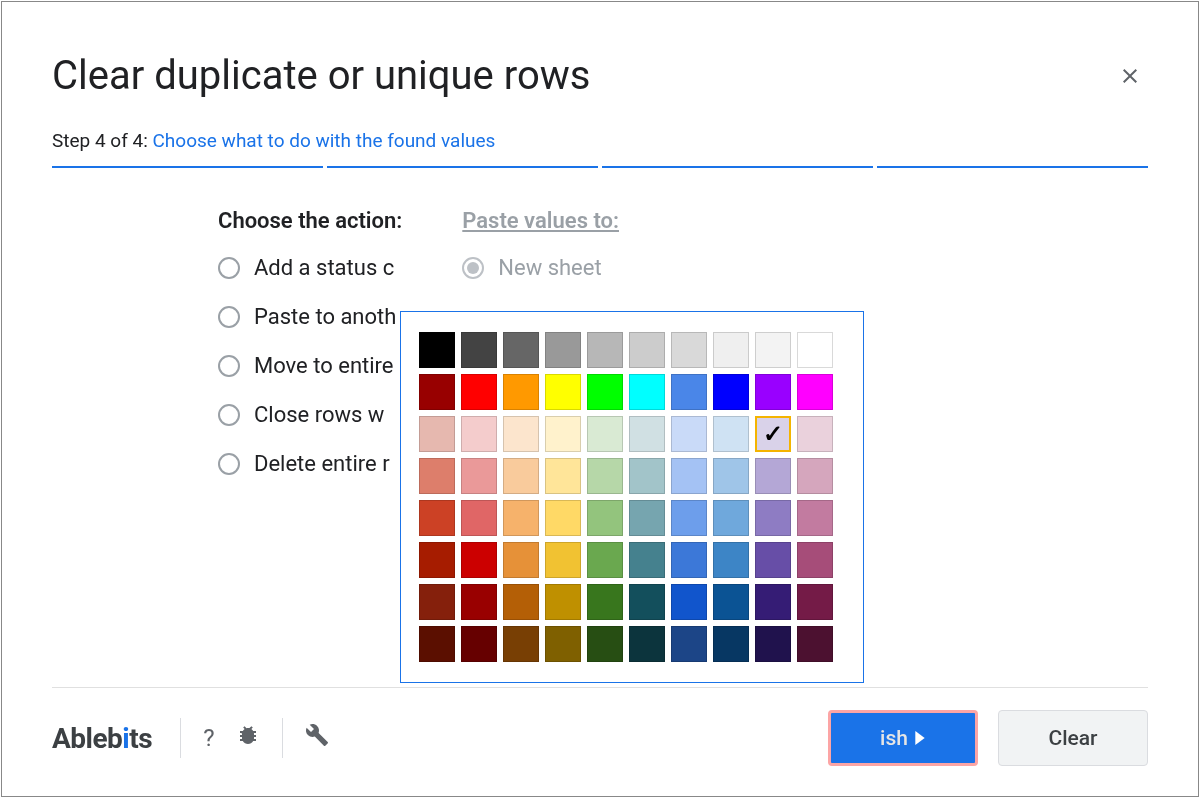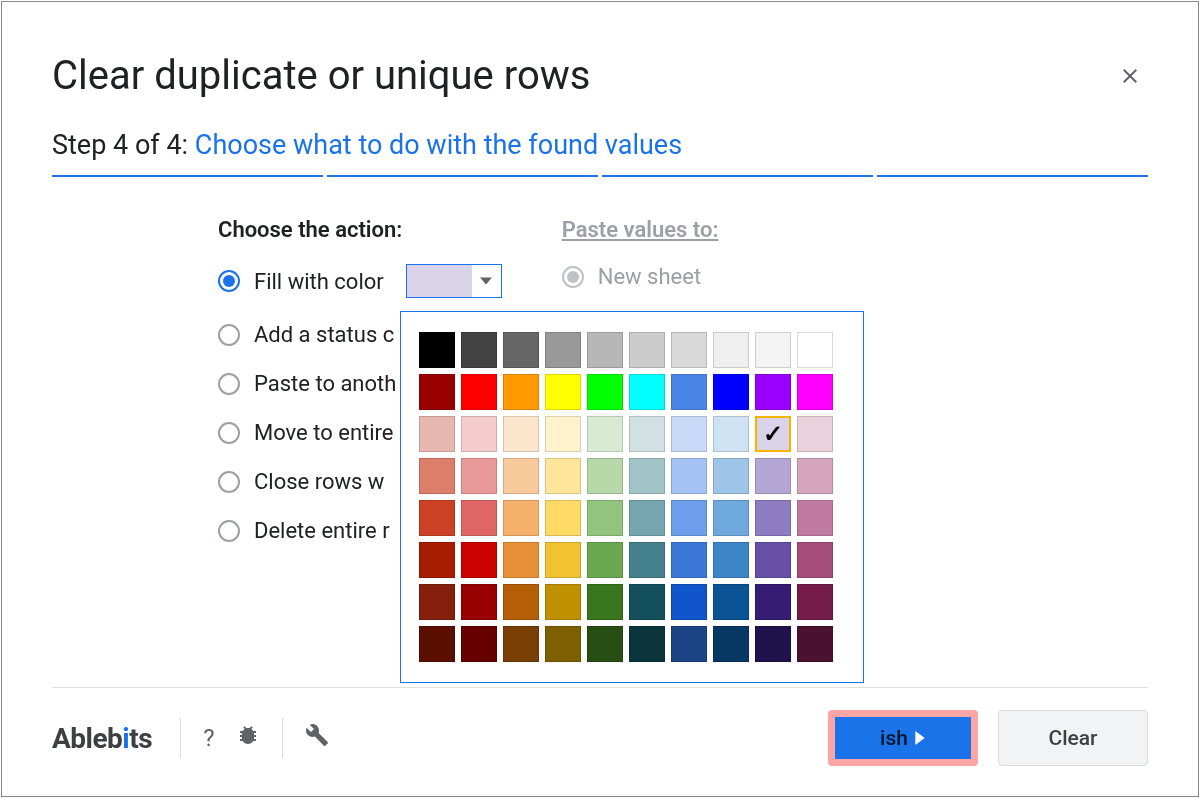--- a/index.html
+++ b/index.html
@@ -28,21 +28,21 @@
     align-items: center;
     justify-content: center;
     color: #5f6368;
   }
   .title {
     font-size: 40px;
     font-weight: 400;
     margin: 0 0 30px 0;
   }
   .step-line {
-    font-size: 27px;
+    font-size: 19px;
     margin-bottom: 14px;
   }
   .step-prefix { color: #202124; }
   .step-desc { color: #1a73e8; }
   .step-bar {
     display: flex;
     gap: 4px;
     margin-bottom: 40px;
   }
   .step-bar div {
@@ -171,22 +171,22 @@
     cursor: pointer;
     border-radius: 4px;
   }
   .btn-secondary {
     background: #f1f3f4;
     color: #3c4043;
     border: 1px solid #dadce0;
   }
   .btn-primary {
     background: #1a73e8;
-    color: #0f172a;
-    border: 7px solid #fca5a5;
+    color: #e5e5e5;
+    border: 3px solid #fca5a5;
   }
   
   .popover {
     position: absolute;
     top: 309px;
     left: 398px;
     width: 464px;
     background: #fff;
     border: 1px solid #1a73e8;
     padding: 20px 18px;
@@ -240,32 +240,20 @@
     <div></div>
       <div></div>
       <div></div>
       <div></div>
   </div>
 
   <div class="content">
     <div class="col left">
       <h3>Choose the action:</h3>
       <div class="radios">
-        <div class="radio-row">
-          <span class="radio selected"></span>
-          <span class="radio-label">Fill with color</span>
-          <span class="color-dropdown">
-            <span class="color-swatch-btn" style="background: rgb(217, 210, 233);"></span>
-            <span class="color-caret">
-              <svg width="12" height="12" viewBox="0 0 10 6">
-                  <path d="M0 0l5 6 5-6z"></path>
-                </svg>
-            </span>
-          </span>
-        </div>
         <div class="radio-row">
           <span class="radio"></span>
           <span class="radio-label">Add a status c</span>
         </div>
         <div class="radio-row">
           <span class="radio"></span>
           <span class="radio-label">Paste to anoth</span>
         </div>
         <div class="radio-row">
           <span class="radio"></span>

